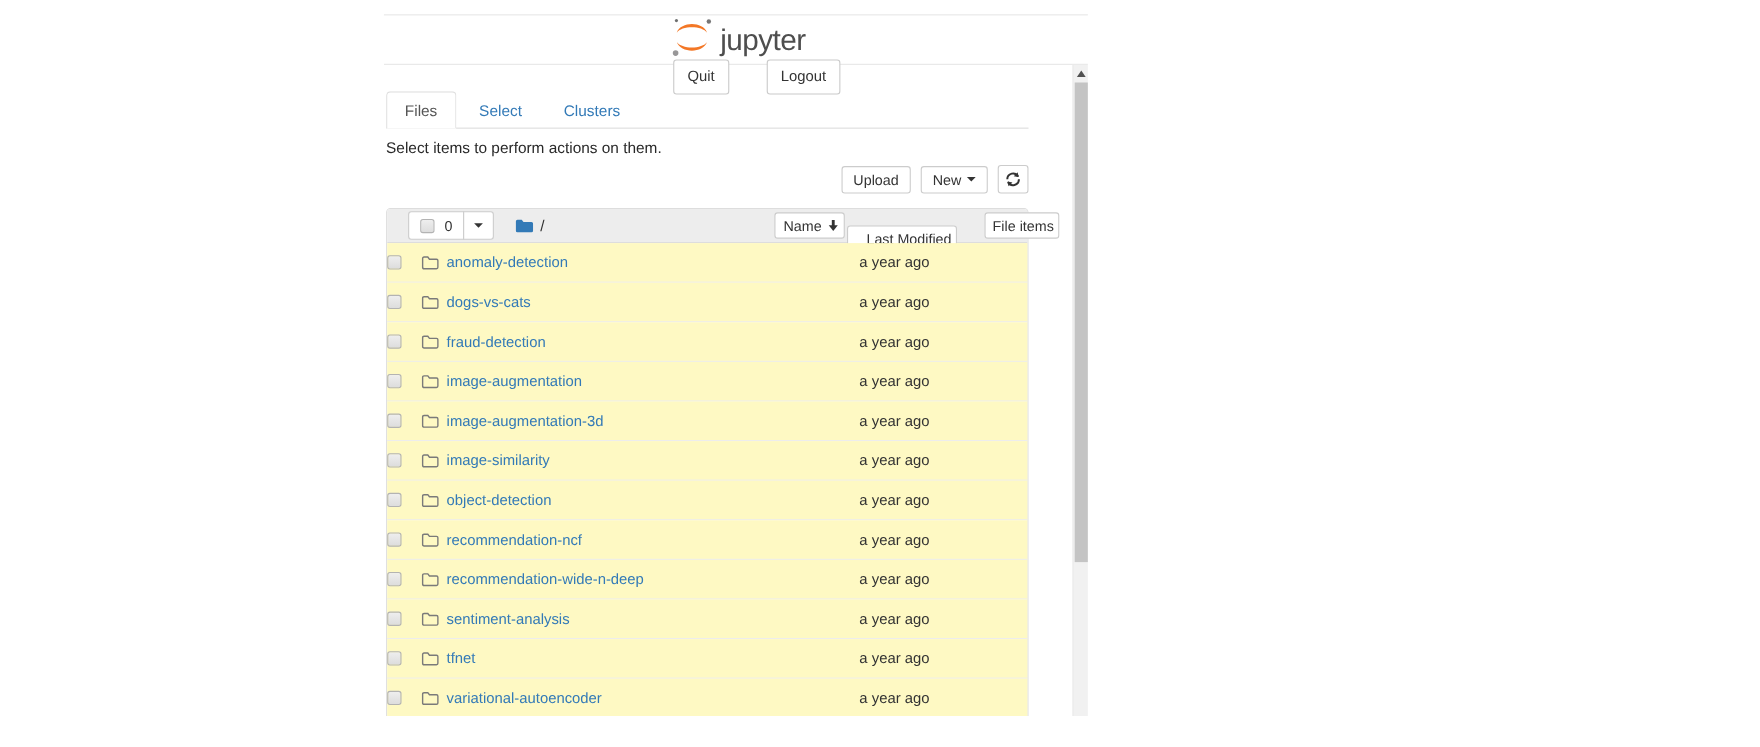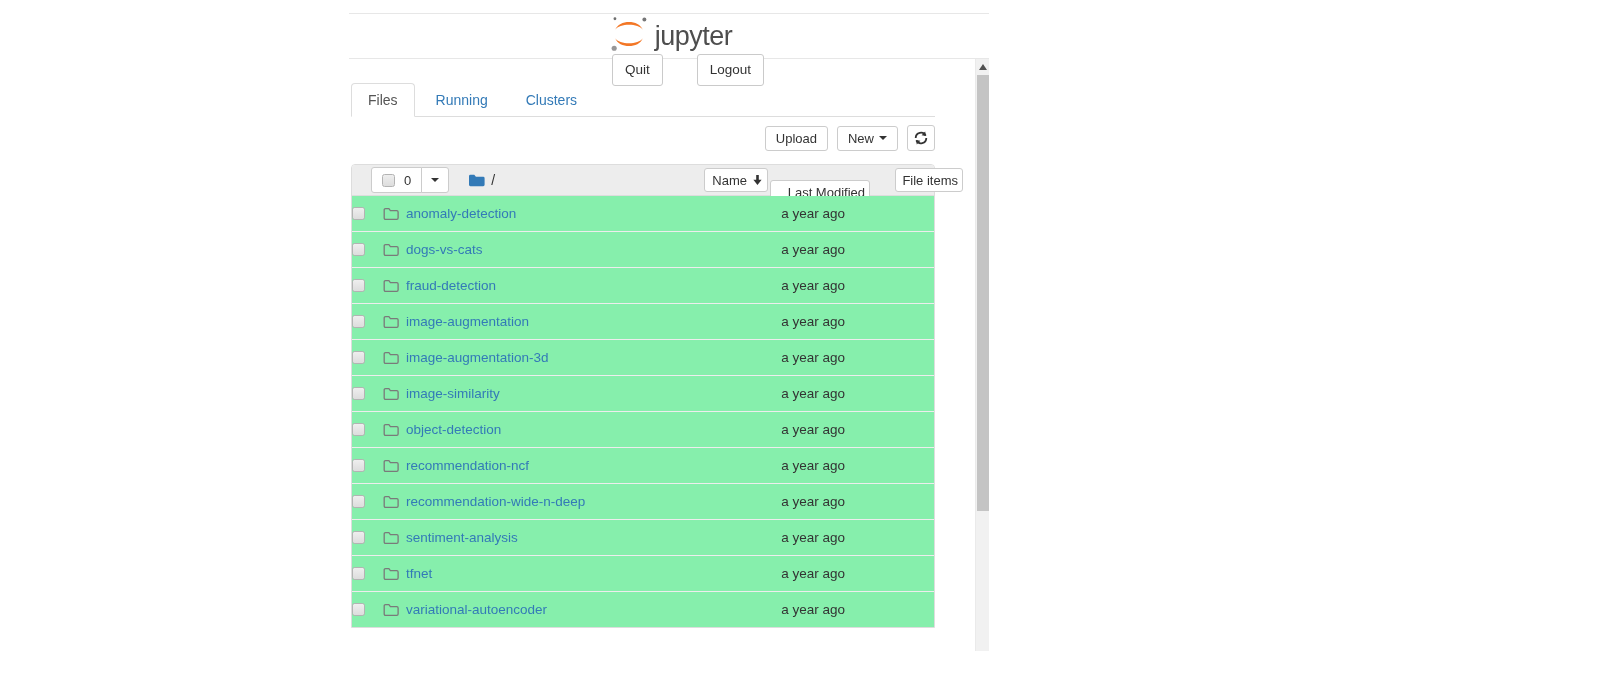--- a/index.html
+++ b/index.html
@@ -44,21 +44,21 @@
   .count{font-size:13px;color:#333;}
   .crumb-folder{margin-left:19px;cursor:pointer;}
   .breadcrumb{font-size:14px;color:#333;margin-left:6px;cursor:pointer;}
   .sort-btn{position:absolute;top:3px;height:24px;padding:0 4px;display:flex;
     align-items:center;justify-content:flex-end;gap:5px;}
   .sort-name{left:352px;width:64px;}
   .sort-lm{left:418px;width:100px;margin-top:12px;}
   .sort-fs{left:543px;width:68px;}
   
   .row{position:relative;height:35px;display:flex;align-items:center;
-    border-bottom:1px solid #ededed;background:#86efac;}
+    border-bottom:1px solid #ededed;background:#fef9c3;}
   .row:last-child{border-bottom:none;}
   .row-check{margin-left:31px;}
   .folder-o{margin-left:18px;flex:0 0 auto;}
   .file-link{margin-left:7px;font-size:13.5px;color:#337ab7;text-decoration:none;cursor:pointer;}
   .modified{position:absolute;right:89px;font-size:13.5px;color:#333;}
   
   .scrollbar{position:absolute;right:0;top:45px;width:14px;height:592px;background:#f1f1f1;
     border-left:1px solid #eaeaea;box-sizing:border-box;}
   .sb-up{height:15px;display:flex;align-items:center;justify-content:center;cursor:pointer;}
   .sb-up-tri{width:0;height:0;border-left:4px solid transparent;border-right:4px solid transparent;
@@ -84,24 +84,25 @@
     <div class="hdr-btns">
       <button class="btn hdr-btn">Quit</button>
       <button class="btn hdr-btn">Logout</button>
     </div>
   </header>
 
   <div class="main">
 
     <div class="tabbar">
       <div class="tab active">Files</div>
-      <div class="tab">Running</div>
+      <div class="tab">Select</div>
       <div class="tab">Clusters</div>
     </div>
 
+    <p class="instructions">Select items to perform actions on them.</p>
 
     <div class="toolbar">
       <button class="btn">Upload</button>
       <button class="btn">
         <span>New</span>
         <span class="caret"></span>
       </button>
       <button class="btn" style="padding:5px 6px;">
         <svg width="14" height="14" viewBox="0 0 14 14">
           <path d="M12.3 7a5.3 5.3 0 0 1-10 2.45" fill="none" stroke="#333" stroke-width="1.8"></path>

